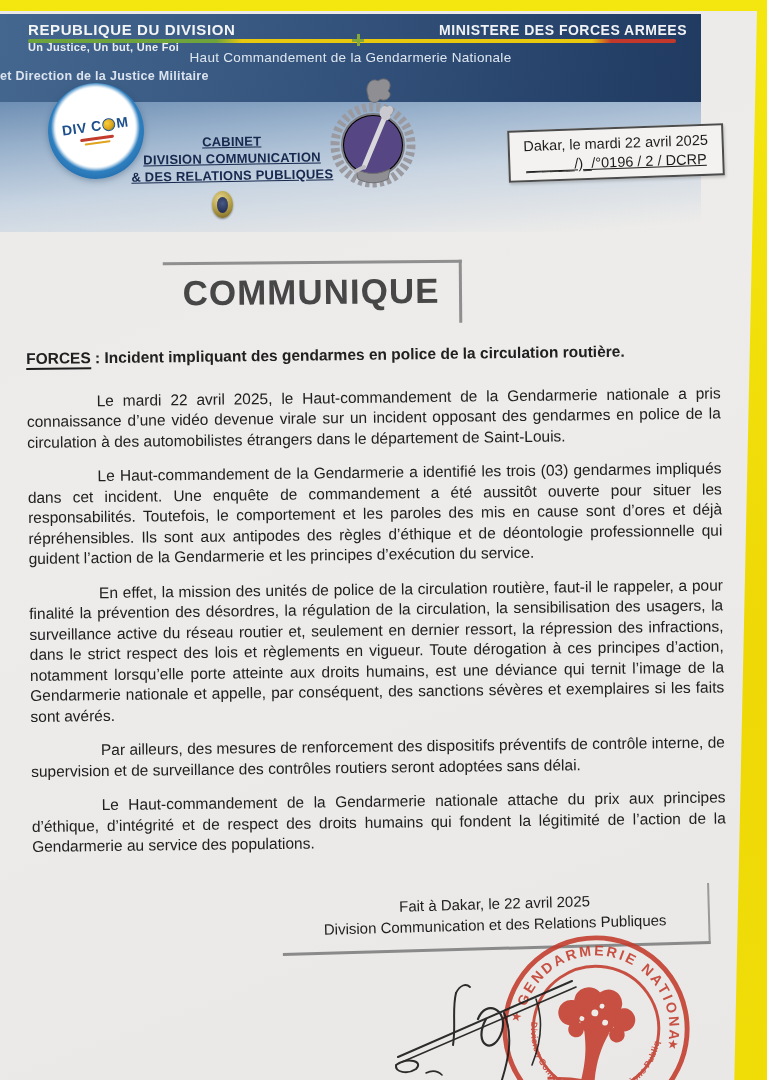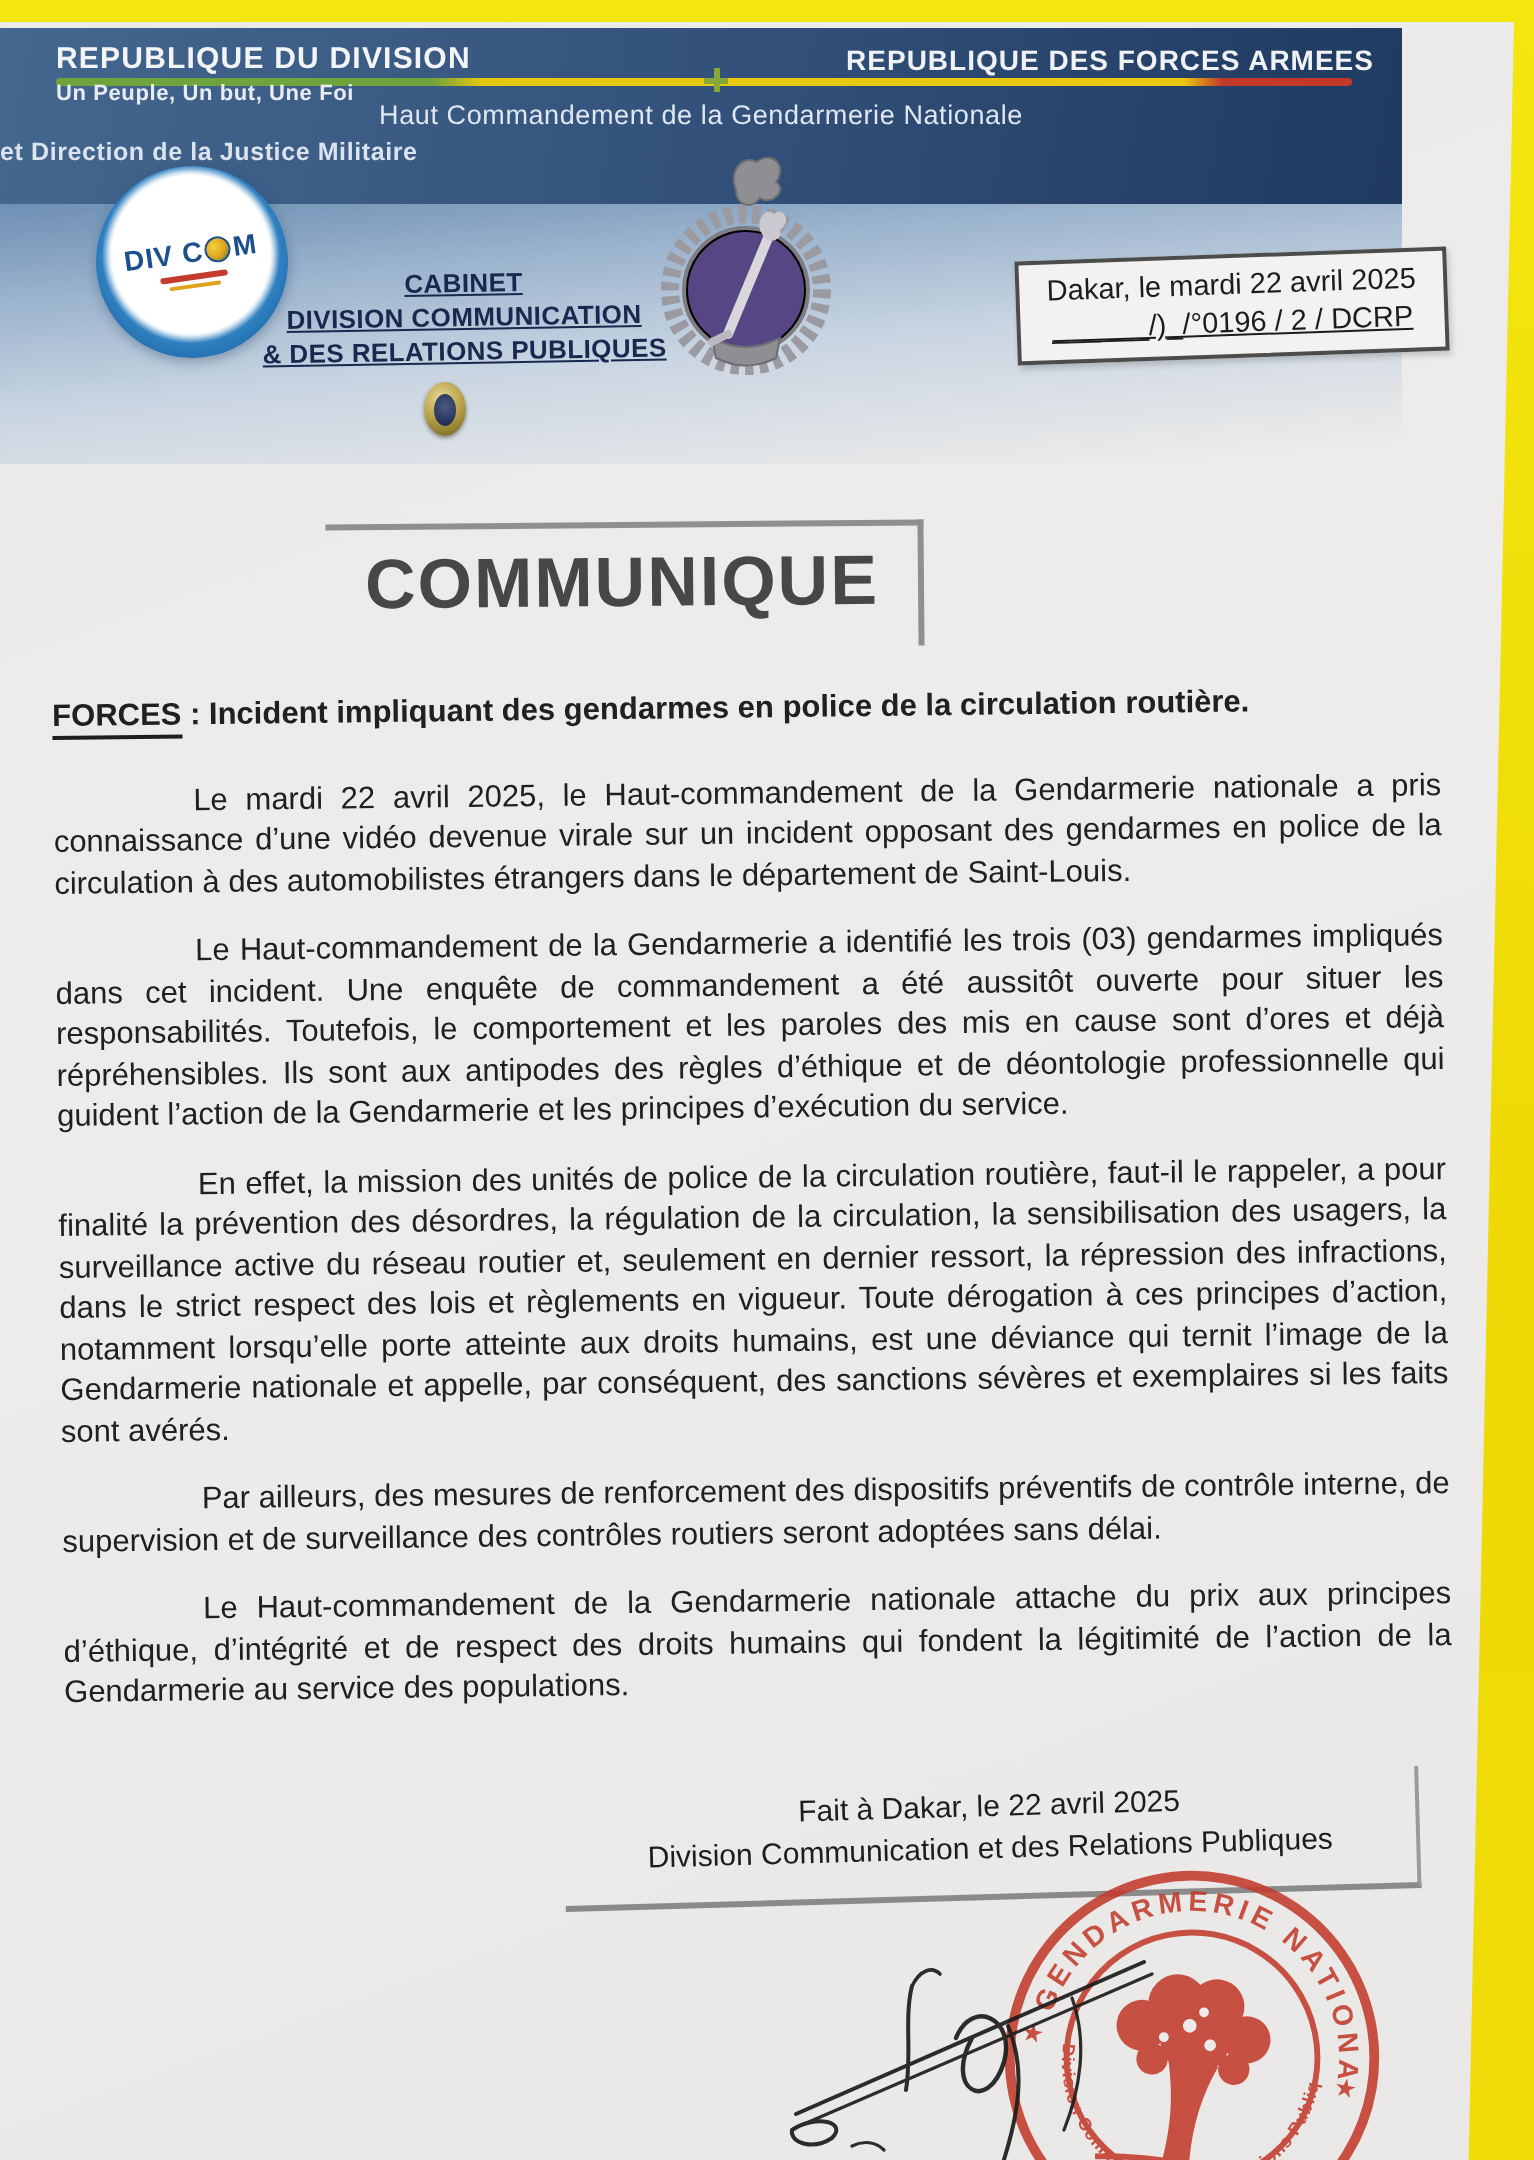--- a/index.html
+++ b/index.html
@@ -94,22 +94,22 @@
 </style>
 </head>
 <body>
 
 <div class="paper">
 
   <div class="band">
     <div class="republic">REPUBLIQUE DU DIVISION</div>
     <div class="flagline"></div>
     <div class="flagstar"></div>
-    <div class="motto">Un Peuple, Un but, Une Foi</div>
-    <div class="ministry">REPUBLIQUE DES FORCES ARMEES</div>
+    <div class="motto">Un Justice, Un but, Une Foi</div>
+    <div class="ministry">MINISTERE DES FORCES ARMEES</div>
     <div class="cmd1">Haut Commandement de la Gendarmerie Nationale</div>
     <div class="cmd2">et Direction de la Justice Militaire</div>
   </div>
   <div class="band-fade"></div>
 
   <div class="divcom">
     <div class="divcom-text">
       <span>DIV C</span>
         <span class="divcom-globe"></span>
         <span>M</span>

